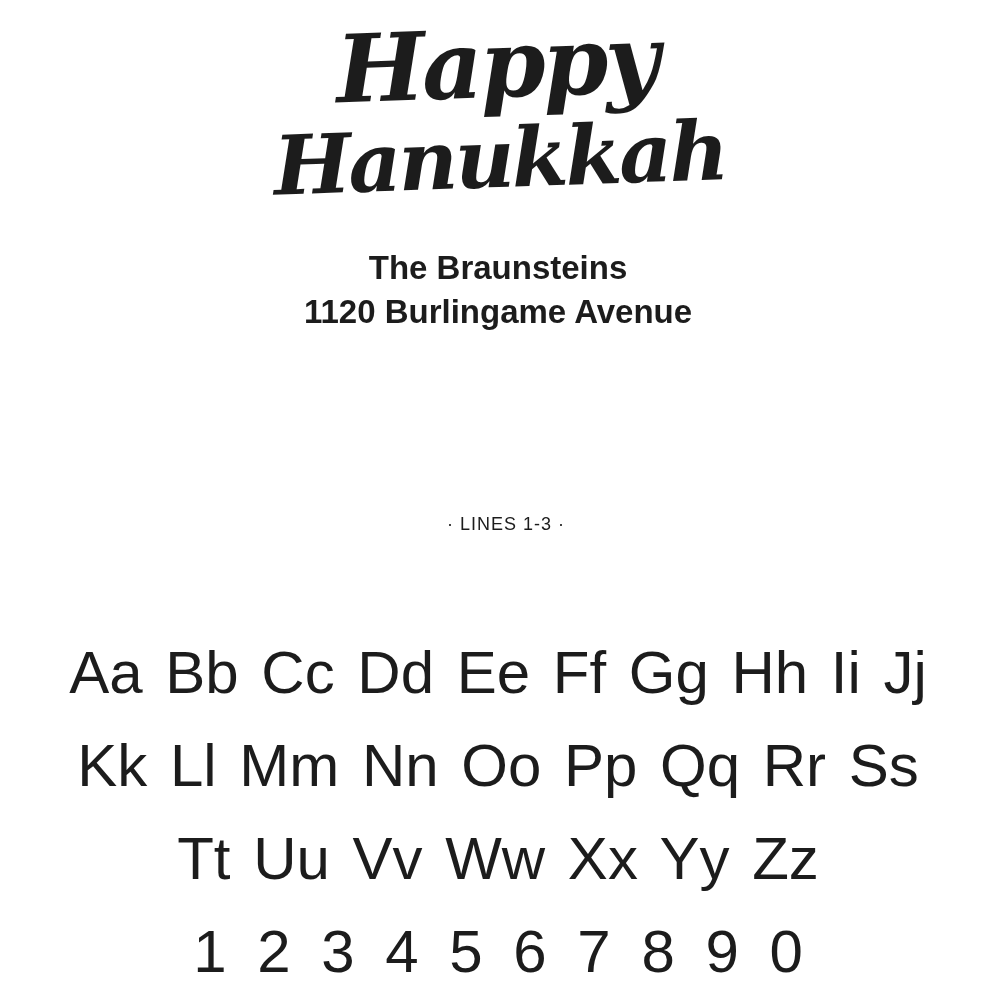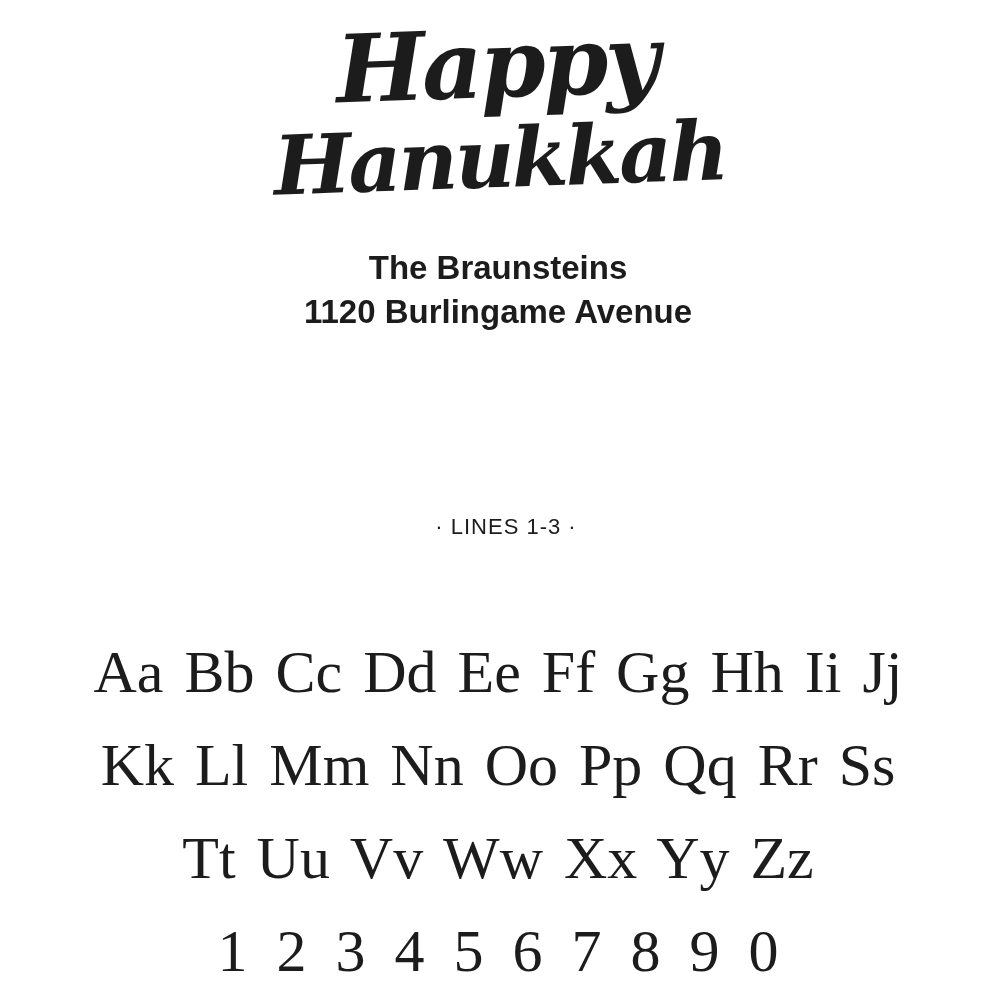--- a/index.html
+++ b/index.html
@@ -52,37 +52,37 @@
     font-weight: 400;
   }
   .address-line { white-space: pre; font-weight: bold; }
 
   
   .lines-label {
     position: absolute;
     top: 514px;
     left: 0;
     right: 0;
-    font-size: 22px;
+    font-size: 18px;
     letter-spacing: 1px;
     white-space: pre;
     margin-left: 16px;
   }
 
   
   .specimen {
     position: absolute;
     top: 626px;
     left: 0;
     right: 0;
     font-size: 60px;
     line-height: 93px;
     word-spacing: 6px;
   }
-  .specimen-row { white-space: pre; font-family: Liberation Serif, serif; }
+  .specimen-row { white-space: pre; }
   .row-numbers { word-spacing: 14px; }
 </style>
 </head>
 <body>
 
 <div class="canvas">
 
   <div class="script-block">
     <div class="script-line1">Happy</div>
     <div class="script-line2">Hanukkah</div>

